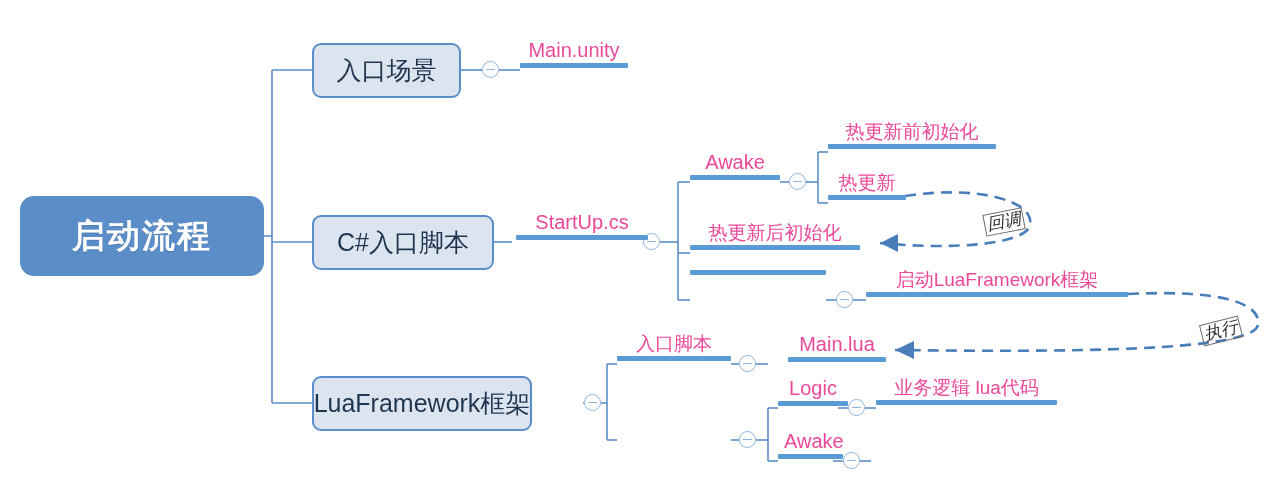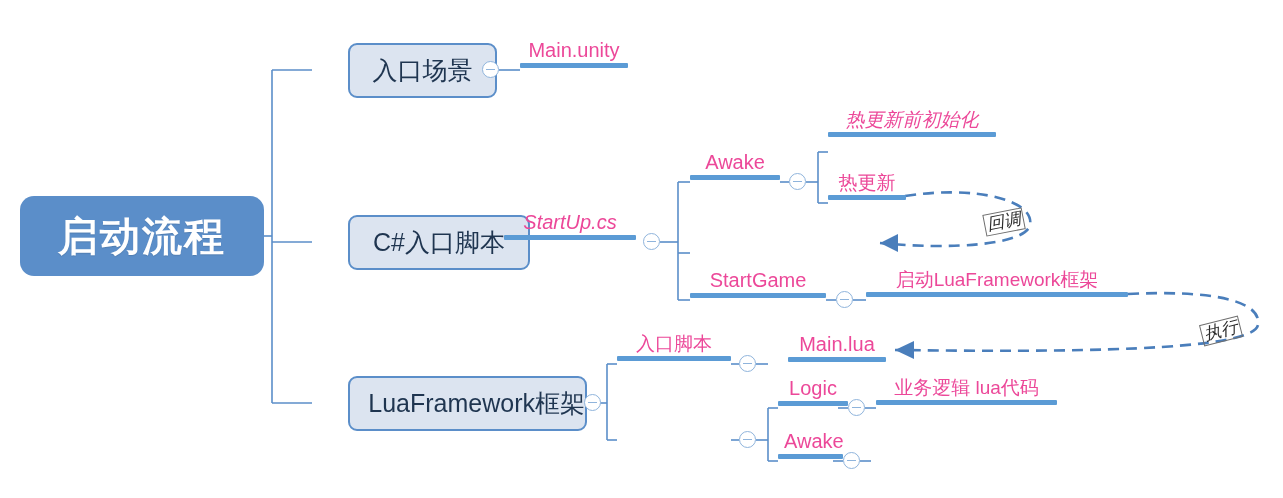--- a/index.html
+++ b/index.html
@@ -17,25 +17,25 @@
     display:flex;align-items:center;justify-content:center;
     color:#1f3550;
     white-space:nowrap;
   }
   .node.root{
     background:#5b8ec9;
     border:none;
     border-radius:14px;
     color:#ffffff;
     font-weight:bold;
-    font-size:40px;
+    font-size:33px;
     letter-spacing:2px;
     text-shadow:0 1px 1px rgba(0,0,0,.12);
   }
-  .node.level1{font-size:25px;margin-left:36px;}
+  .node.level1{font-size:25px;}
 
   
   .ul-node{
     position:absolute;
     box-sizing:border-box;
     white-space:nowrap;
     color:#ec4899;
   }
   .ul-node .t{
     display:block;
@@ -158,62 +158,65 @@
   </div>
 
   <div class="node level1" style="left:312px;top:43px;width:149px;height:55px;">
     <span>入口场景</span>
   </div>
 
   <div class="node level1" style="left:312px;top:215px;width:182px;height:55px;">
     <span>C#入口脚本</span>
   </div>
 
-  <div class="node level1" style="left:312px;top:376px;width:239px;height:55px;justify-content:flex-end;">
+  <div class="node level1" style="left:312px;top:376px;width:220px;height:55px;">
     <span>LuaFramework框架</span>
   </div>
 
   <div class="collapse" style="left:482px;top:61px;"></div>
   <div class="collapse" style="left:643px;top:233px;"></div>
   <div class="collapse" style="left:789px;top:173px;"></div>
   <div class="collapse" style="left:836px;top:291px;"></div>
   <div class="collapse" style="left:584px;top:394px;"></div>
   <div class="collapse" style="left:739px;top:355px;"></div>
   <div class="collapse" style="left:739px;top:431px;"></div>
   <div class="collapse" style="left:848px;top:399px;"></div>
   <div class="collapse" style="left:843px;top:452px;"></div>
 
   <div class="ul-node" style="left:520px;top:40px;width:108px;">
     <span class="t s20">Main.unity</span>
     <span class="bar"></span>
   </div>
 
-  <div class="ul-node" style="left:504px;top:212px;width:132px;font-style:italic;">
+  <div class="ul-node" style="left:516px;top:212px;width:132px;">
     <span class="t s20">StartUp.cs</span>
     <span class="bar"></span>
   </div>
 
   <div class="ul-node" style="left:690px;top:152px;width:90px;">
     <span class="t s20">Awake</span>
     <span class="bar"></span>
   </div>
 
-  <div class="ul-node" style="left:828px;top:110px;width:168px;font-style:italic;">
+  <div class="ul-node" style="left:828px;top:122px;width:168px;">
     <span class="t s19">热更新前初始化</span>
     <span class="bar"></span>
   </div>
 
   <div class="ul-node" style="left:828px;top:173px;width:78px;">
     <span class="t s19">热更新</span>
     <span class="bar"></span>
   </div>
 
+  <div class="ul-node" style="left:690px;top:223px;width:170px;">
+    <span class="t s19">热更新后初始化</span>
+    <span class="bar"></span>
+  </div>
 
   <div class="ul-node" style="left:690px;top:270px;width:136px;">
-    <span class="t s20">StartGame</span>
     <span class="bar"></span>
   </div>
 
   <div class="ul-node" style="left:866px;top:270px;width:262px;">
     <span class="t s19">启动LuaFramework框架</span>
     <span class="bar"></span>
   </div>
 
   <div class="ul-node" style="left:617px;top:334px;width:114px;">
     <span class="t s19">入口脚本</span>

